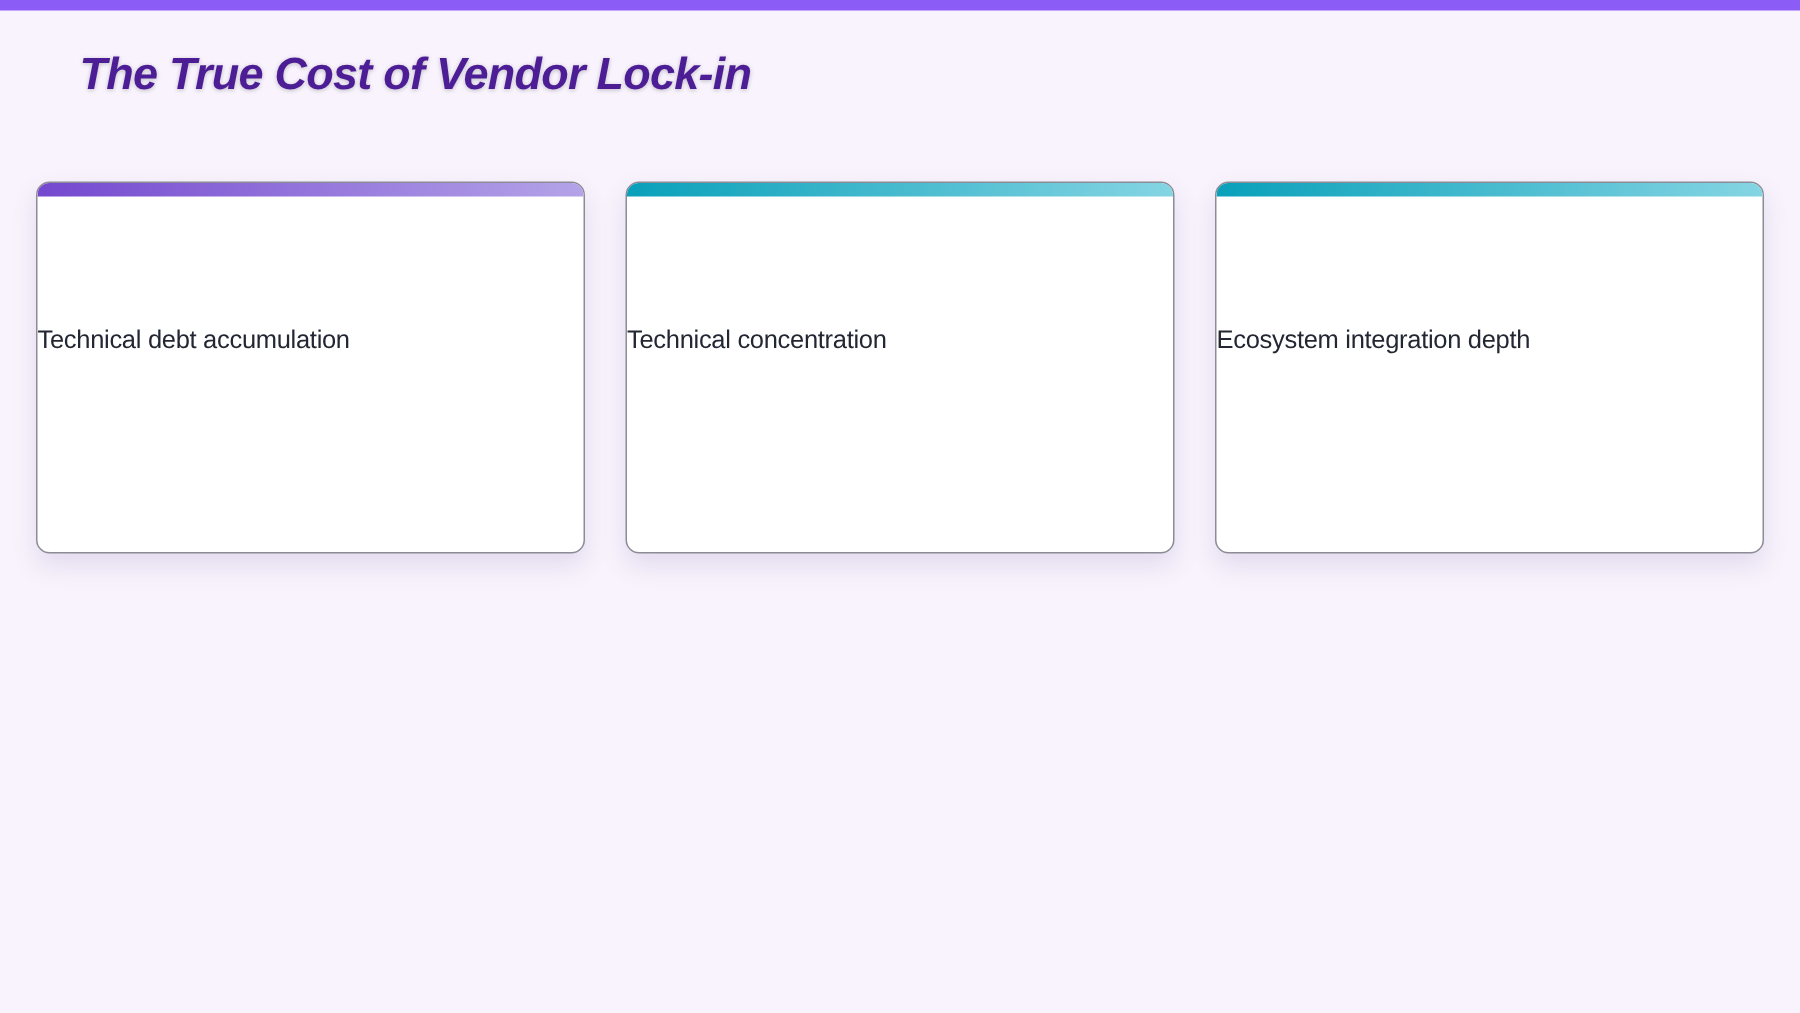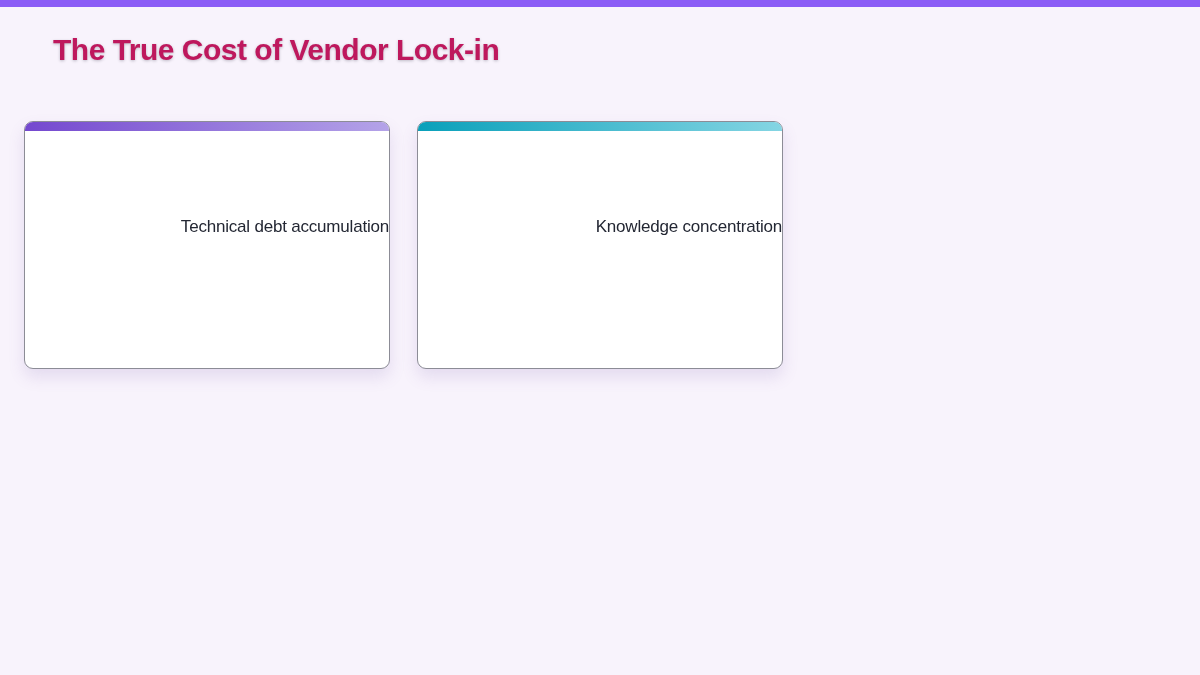--- a/index.html
+++ b/index.html
@@ -15,23 +15,24 @@
   .top-bar {
     width: 100%;
     height: 7px;
     background: #8b5cf6;
   }
 
   .slide-title {
     margin: 26px 0 0 53px;
     font-size: 30px;
     font-weight: 700;
-    color: #be185d;
+    color: #4c1d95;
     letter-spacing: -0.5px;
     text-shadow: 0 1px 3px rgba(20, 20, 40, 0.25);
+    font-style: italic;
   }
 
   .card-grid {
     margin: 54px 24px 0 24px;
     display: grid;
     grid-template-columns: repeat(3, 1fr);
     column-gap: 27px;
     row-gap: 30px;
   }
 
@@ -56,21 +57,21 @@
     background: linear-gradient(90deg, #7448cf 0%, #b4a3e8 100%);
   }
 
   .card-strip[data-accent="teal"] {
     background: linear-gradient(90deg, #09a0ba 0%, #85d5e3 100%);
   }
 
   .card-body {
     flex: 1;
     display: flex;
-    justify-content: flex-end;
+    justify-content: flex-start;
     align-items: flex-start;
     padding-top: 86px;
   }
 
   .card-label {
     font-size: 17px;
     color: #232733;
     letter-spacing: -0.2px;
     text-align: center;
   }
@@ -87,19 +88,25 @@
   <div class="card">
     <div class="card-strip" data-accent="purple"></div>
     <div class="card-body">
       <span class="card-label">Technical debt accumulation</span>
     </div>
   </div>
 
   <div class="card">
     <div class="card-strip" data-accent="teal"></div>
     <div class="card-body">
-      <span class="card-label">Knowledge concentration</span>
+      <span class="card-label">Technical concentration</span>
     </div>
   </div>
 
 
+  <div class="card">
+    <div class="card-strip" data-accent="teal"></div>
+    <div class="card-body">
+      <span class="card-label">Ecosystem integration depth</span>
+    </div>
+  </div>
 
 </div>
 
 </body></html>

